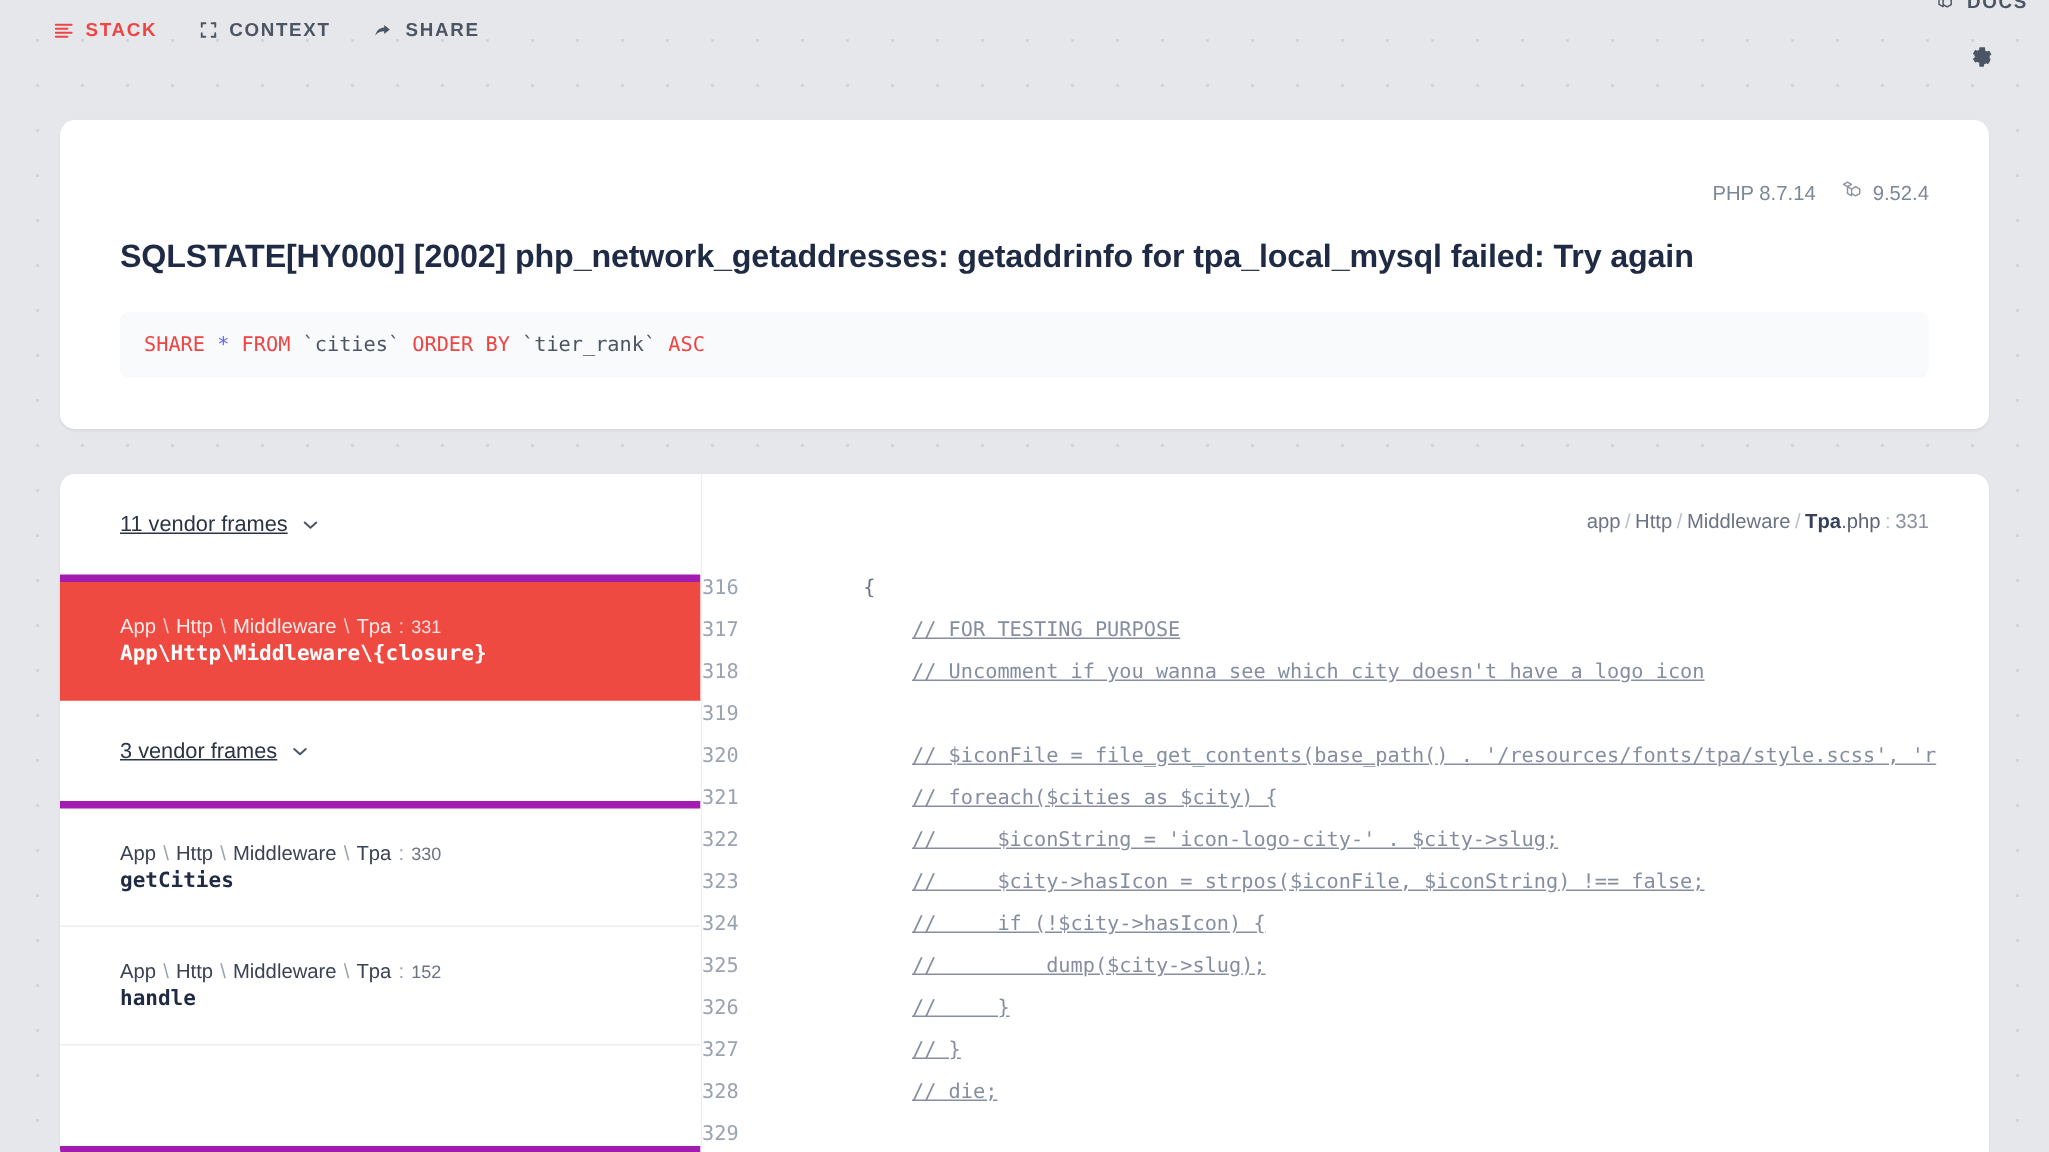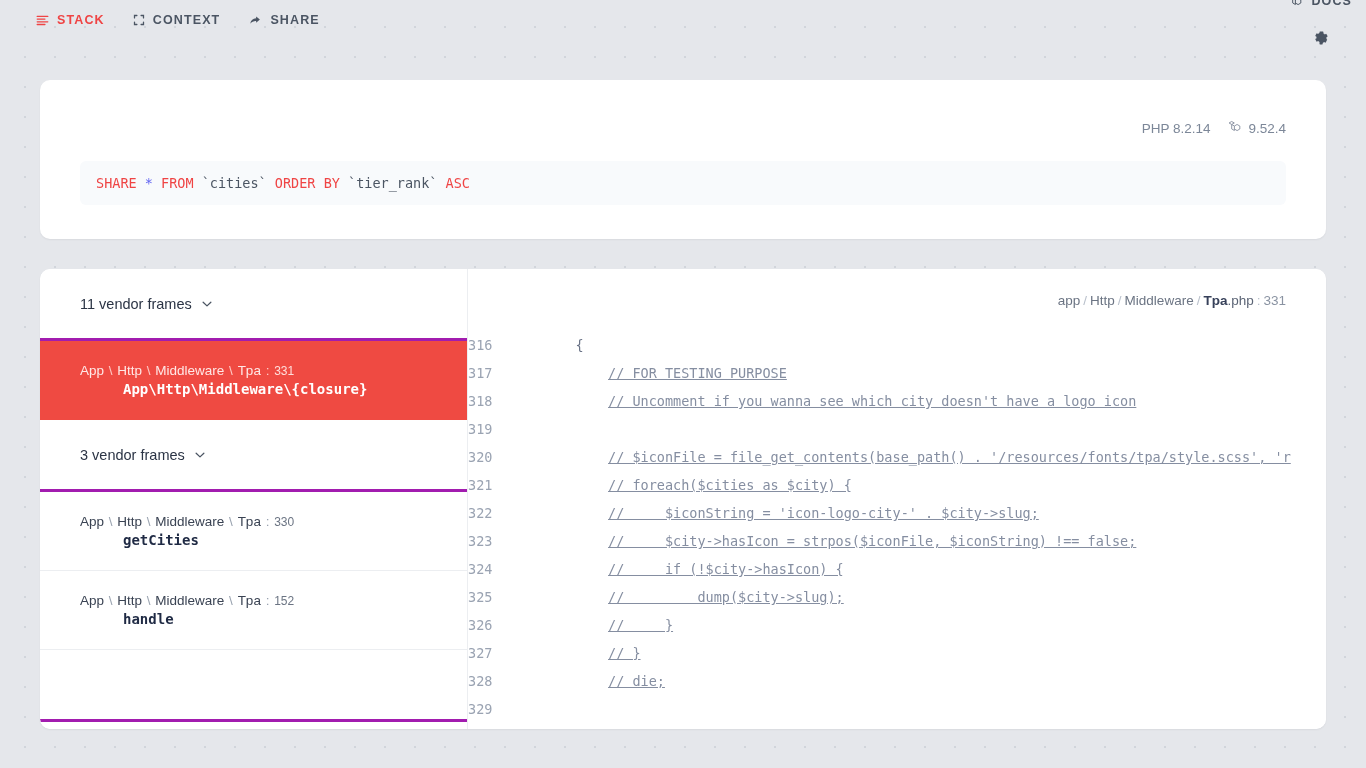--- a/index.html
+++ b/index.html
@@ -134,25 +134,26 @@
     font-size: 13.5px;
     color: #374151;
     cursor: pointer;
     box-shadow: 0 1px 1px rgba(16,24,40,.03);
   }
 
   .vendor-row {
     height: 72px;
     display: flex; align-items: center;
     padding: 0 0 0 40px;
-    border-bottom: 3px solid #a21caf;
+    border-bottom: 5px solid #a21caf;
     font-size: 14.5px;
     color: #2b3445;
     cursor: pointer;
     gap: 9px;
+    text-decoration: underline;
   }
 
   .frame-row {
     height: 79px;
     display: flex; flex-direction: column; justify-content: center;
     padding: 0 22px 0 40px;
     border-bottom: 1px solid #eceef1;
     cursor: pointer;
   }
   .frame-row.active { background: #ef4a42; border-bottom-color: #ef4a42; }
@@ -168,21 +169,20 @@
   .frame-row.active .frame-path { color: #ffe8e6; }
   .frame-row.active .frame-path .sep { color: #ffc9c5; }
   .frame-row.active .frame-path .ln  { color: #ffdedb; }
 
   .frame-method {
     font-family: "DejaVu Sans Mono", monospace;
     font-size: 14px;
     font-weight: 700;
     color: #1f2a44;
     white-space: nowrap;
-    margin-left: 43px;
   }
   .frame-row.active .frame-method { color: #ffffff; }
 
   
   .code {
     flex: 1;
     background: #fff;
     border-radius: 0 10px 10px 0;
     overflow: hidden;
     position: relative;
@@ -271,33 +271,34 @@
         </svg>
       </span>
     </div>
   </div>
 </div>
 
 <div class="card exception-card">
   <div class="exc-top">
 
     <div class="exc-meta">
-      <span class="v">PHP 8.2.14</span>
+      <span class="v">PHP 8.7.14</span>
       <span class="v">
         <span>
           <svg width="14" height="14" viewBox="0 0 16 16" fill="none" stroke="#8b94a3" stroke-width="1.1" stroke-linejoin="round">
             <path d="M1.2 3.4l3-1.7 3 1.7-3 1.7-3-1.7zM4.2 5.1v5.1l3.1 1.8V6.9L4.2 5.1z"></path>
             <path d="M7.3 6.9l3.1-1.8 3.1 1.8v3.4l-3.1 1.8-3.1-1.8"></path>
           </svg>
         </span>
         <span>9.52.4</span>
       </span>
     </div>
   </div>
 
+  <div class="exc-title">SQLSTATE[HY000] [2002] php_network_getaddresses: getaddrinfo for tpa_local_mysql failed: Try again</div>
 
   <div class="exc-query"><span class="sql-kw">SHARE</span><span class="sql-id"> </span><span class="sql-op">*</span><span class="sql-id"> </span><span class="sql-kw">FROM</span><span class="sql-id"> `cities` </span><span class="sql-kw">ORDER BY</span><span class="sql-id"> `tier_rank` </span><span class="sql-kw">ASC</span></div>
 </div>
 
 <div class="card stack-card">
 
   <div class="frames">
 
     <div id="frames-list">
         <div class="vendor-row">

